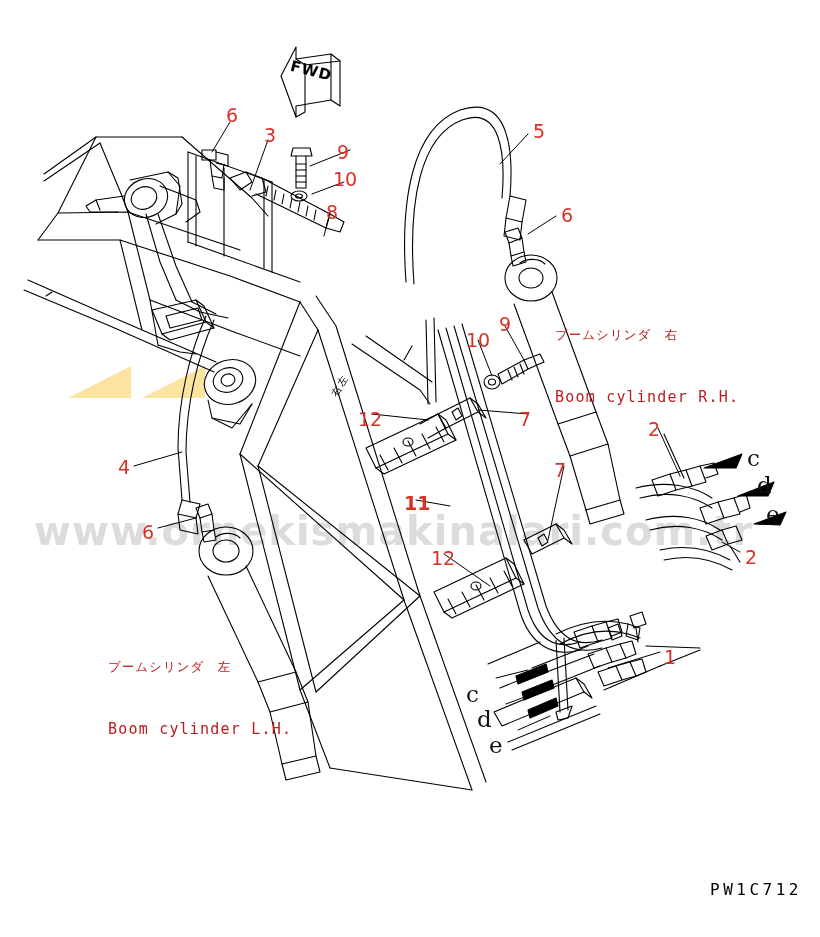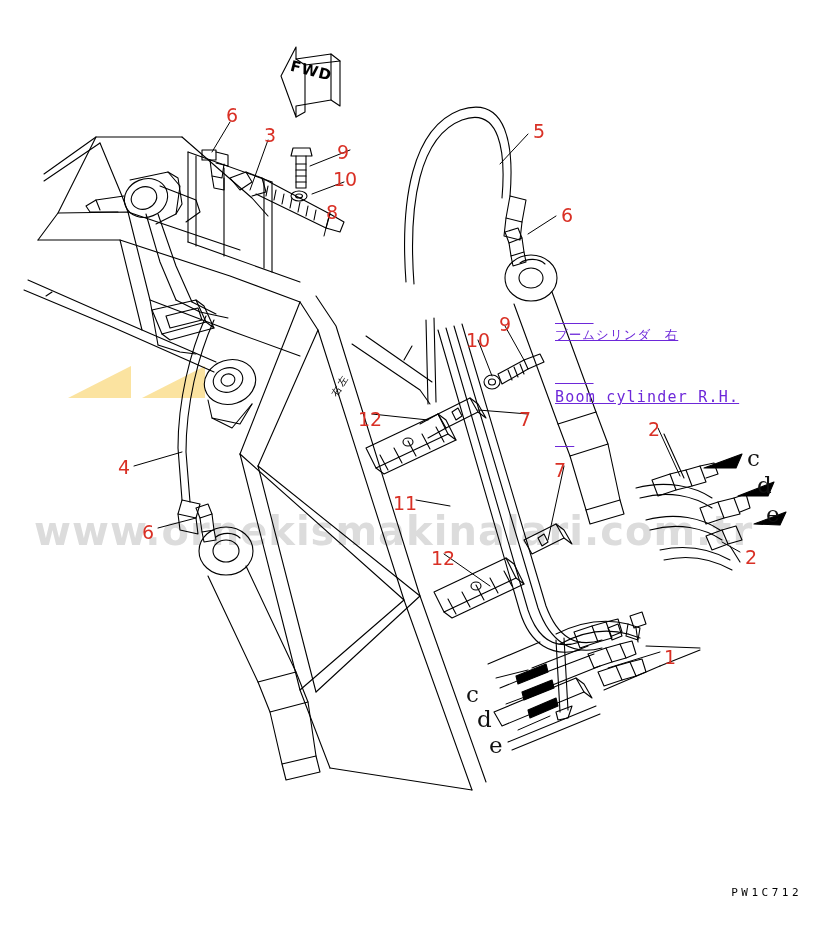--- a/index.html
+++ b/index.html
@@ -3,25 +3,25 @@
 <meta charset="utf-8">
 <style>
   html,body{margin:0;padding:0;background:#ffffff;}
   body{width:820px;height:937px;position:relative;overflow:hidden;
        font-family:"DejaVu Sans","Liberation Sans",sans-serif;}
   #stage{position:absolute;left:0;top:0;width:820px;height:937px;}
   svg{position:absolute;left:0;top:0;}
   .callout{position:absolute;color:#d93025;font-size:19px;font-family:"DejaVu Sans",sans-serif;
            line-height:1;user-select:none;}
   .letter{position:absolute;color:#111;font-size:23px;font-family:"DejaVu Serif",serif;line-height:1;}
-  .lbl{position:absolute;color:#6d28d9;font-family:"DejaVu Sans Mono","Liberation Mono",monospace;
-       white-space:pre;line-height:1.35;text-decoration:underline;}
+  .lbl{position:absolute;color:#b91c1c;font-family:"DejaVu Sans Mono","Liberation Mono",monospace;
+       white-space:pre;line-height:1.35;}
   .lbl .jp{font-family:"DejaVu Sans",sans-serif;font-size:12.5px;letter-spacing:1px;display:block;}
   .lbl .en{font-size:15px;letter-spacing:1.2px;display:block;}
-  .partno{position:absolute;right:18px;bottom:38px;color:#000;font-size:11px;
+  .partno{position:absolute;right:18px;bottom:38px;color:#000;font-size:16px;
           font-family:"DejaVu Sans Mono",monospace;letter-spacing:3.5px;}
   .wm-big{position:absolute;left:22px;top:398px;width:790px;color:#dcdcdc;
           font-size:150px;font-weight:bold;letter-spacing:6px;line-height:1;
           font-family:"DejaVu Sans",sans-serif;user-select:none;}
   .wm-url{position:absolute;left:34px;top:508px;color:#dcdcdc;font-size:40px;font-weight:bold;
           letter-spacing:1px;font-family:"DejaVu Sans",sans-serif;user-select:none;}
   .jp-small{position:absolute;color:#000;font-size:10px;font-family:"DejaVu Sans",sans-serif;
             transform:rotate(-58deg);transform-origin:left top;letter-spacing:2px;}
   .fwd{position:absolute;color:#000;font-size:15px;font-family:"DejaVu Sans",sans-serif;
        font-weight:bold;letter-spacing:1px;transform:rotate(14deg);transform-origin:left top;}
@@ -356,20 +356,24 @@
       <path d="M506,704 L538,692"></path>
       <path d="M518,730 L550,716"></path>
     </g>
   </svg>
 
   <div class="lbl" style="left:555px;top:284px;">
     <span class="jp">ブームシリンダ　右</span>
     <span class="en">Boom cylinder R.H.</span>
   </div>
 
+  <div class="lbl" style="left:108px;top:616px;">
+    <span class="jp">ブームシリンダ　左</span>
+    <span class="en">Boom cylinder L.H.</span>
+  </div>
 
 
   <div class="fwd" style="left:293px;top:57px;">FWD</div>
 
   <div class="jp-small" style="left:328px;top:392px;">右左</div>
 
   <div class="partno">PW1C712</div>
 
   <div id="callout-layer">
       <div class="callout" style="left: 664px; top: 648px;">1</div>
@@ -381,21 +385,21 @@
       <div class="callout" style="left: 226px; top: 106px;">6</div>
       <div class="callout" style="left: 561px; top: 206px;">6</div>
       <div class="callout" style="left: 142px; top: 523px;">6</div>
       <div class="callout" style="left: 519px; top: 410px;">7</div>
       <div class="callout" style="left: 554px; top: 461px;">7</div>
       <div class="callout" style="left: 326px; top: 203px;">8</div>
       <div class="callout" style="left: 337px; top: 143px;">9</div>
       <div class="callout" style="left: 499px; top: 315px;">9</div>
       <div class="callout" style="left: 333px; top: 170px;">10</div>
       <div class="callout" style="left: 466px; top: 331px;">10</div>
-      <div class="callout" style="left: 393px; top: 494px;">11</div>
+      <div class="callout" style="left: 404px; top: 494px; font-weight: bold;">11</div>
       <div class="callout" style="left: 358px; top: 410px;">12</div>
       <div class="callout" style="left: 431px; top: 549px;">12</div>
     </div>
   <div id="letter-layer">
       <div class="letter" style="left: 747px; top: 447px;">c</div>
       <div class="letter" style="left: 757px; top: 474px;">d</div>
       <div class="letter" style="left: 766px; top: 503px;">e</div>
       <div class="letter" style="left: 466px; top: 683px;">c</div>
       <div class="letter" style="left: 477px; top: 708px;">d</div>
       <div class="letter" style="left: 489px; top: 734px;">e</div>

